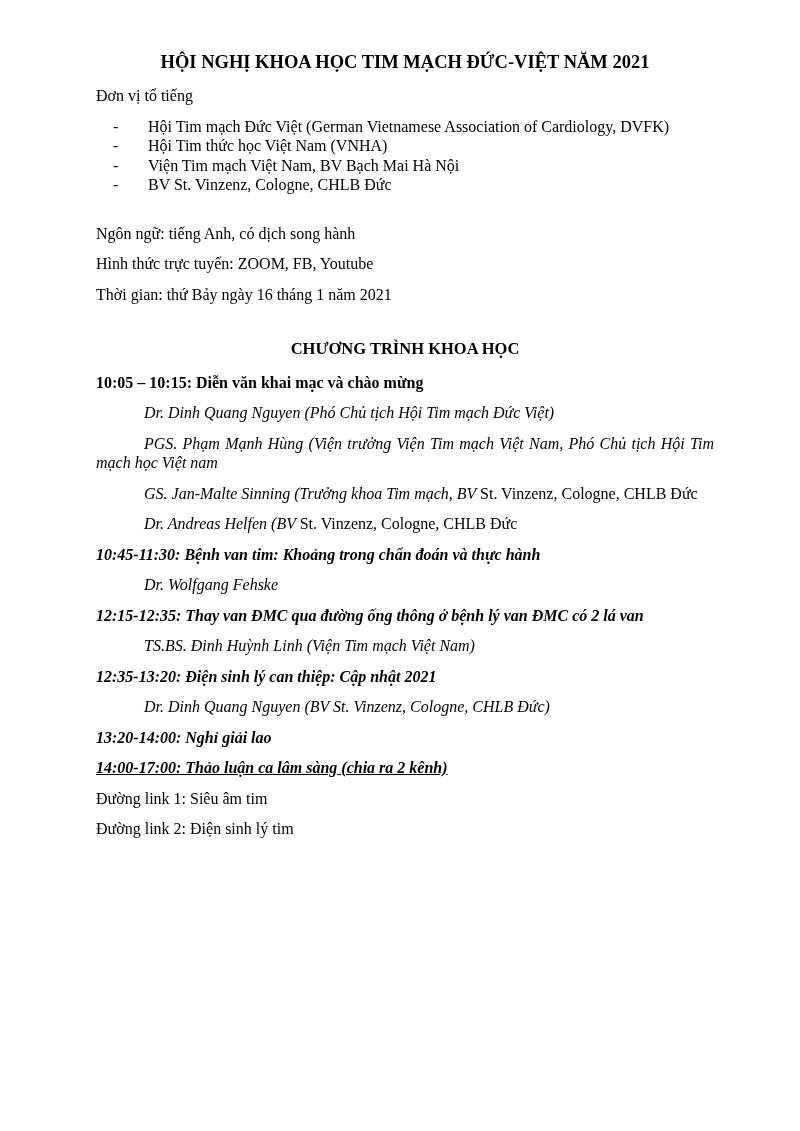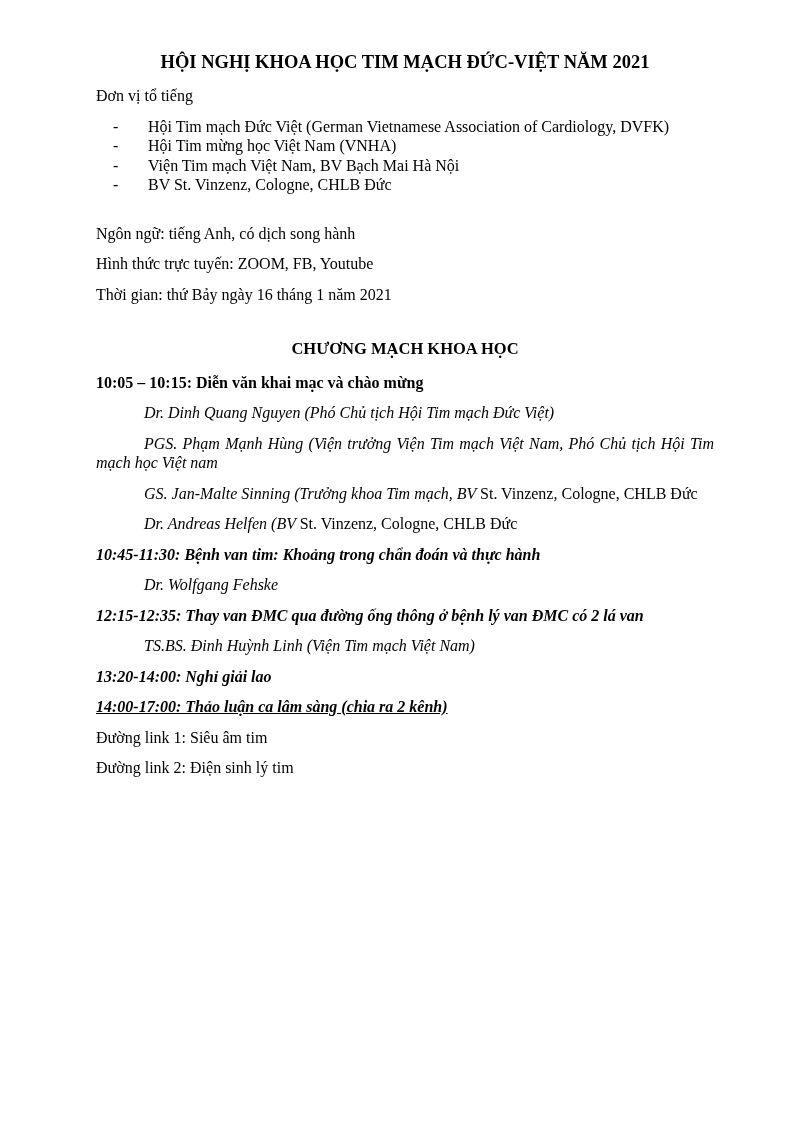--- a/index.html
+++ b/index.html
@@ -81,49 +81,53 @@
   }
 </style>
 </head>
 <body>
 
 <div class="page">
   <div class="title">HỘI NGHỊ KHOA HỌC TIM MẠCH ĐỨC-VIỆT NĂM 2021</div>
   <p class="orglabel">Đơn vị tổ tiếng</p>
   <div class="orglist" id="orglist">
       <div class="orgitem"><span class="dash">-</span><span>Hội Tim mạch Đức Việt (German Vietnamese Association of Cardiology, DVFK)</span></div>
-      <div class="orgitem"><span class="dash">-</span><span>Hội Tim mừng học Việt Nam (VNHA)</span></div>
+      <div class="orgitem"><span class="dash">-</span><span>Hội Tim thức học Việt Nam (VNHA)</span></div>
       <div class="orgitem"><span class="dash">-</span><span>Viện Tim mạch Việt Nam, BV Bạch Mai Hà Nội</span></div>
       <div class="orgitem"><span class="dash">-</span><span>BV St. Vinzenz, Cologne, CHLB Đức</span></div>
     </div>
   <div class="infoblock" id="infoblock">
       <p class="infoline">Ngôn ngữ: tiếng Anh, có dịch song hành</p>
       <p class="infoline">Hình thức trực tuyến: ZOOM, FB, Youtube</p>
       <p class="infoline">Thời gian: thứ Bảy ngày 16 tháng 1 năm 2021</p>
     </div>
-  <div class="program-heading">CHƯƠNG MẠCH KHOA HỌC</div>
+  <div class="program-heading">CHƯƠNG TRÌNH KHOA HỌC</div>
   <div id="sessions">
       <div class="session">
         <p class="sh">10:05 – 10:15: Diễn văn khai mạc và chào mừng</p>
         <p class="speaker"><span class="seg-it">Dr. Dinh Quang Nguyen (Phó Chủ tịch Hội Tim mạch Đức Việt)</span></p>
         <p class="speaker"><span class="seg-it">PGS. Phạm Mạnh Hùng (Viện trưởng Viện Tim mạch Việt Nam, Phó Chủ tịch Hội Tim mạch học Việt nam</span></p>
         <p class="speaker"><span class="seg-it">GS. Jan-Malte Sinning (Trưởng khoa Tim mạch, BV </span><span class="seg-up">St. Vinzenz, Cologne, CHLB Đức</span></p>
       </div>
       <div class="session">
         <p class="speaker"><span class="seg-it">Dr. Andreas Helfen (BV </span><span class="seg-up">St. Vinzenz, Cologne, CHLB Đức</span></p>
       </div>
       <div class="session">
         <p class="sh it">10:45-11:30: Bệnh van tim: Khoảng trong chẩn đoán và thực hành</p>
         <p class="speaker"><span class="seg-it">Dr. Wolfgang Fehske</span></p>
       </div>
       <div class="session">
         <p class="sh it">12:15-12:35: Thay van ĐMC qua đường ống thông ở bệnh lý van ĐMC có 2 lá van</p>
         <p class="speaker"><span class="seg-it">TS.BS. Đinh Huỳnh Linh (Viện Tim mạch Việt Nam)</span></p>
       </div>
       <div class="session">
+        <p class="sh it">12:35-13:20: Điện sinh lý can thiệp: Cập nhật 2021</p>
+        <p class="speaker"><span class="seg-it">Dr. Dinh Quang Nguyen (BV St. Vinzenz, Cologne, CHLB Đức)</span></p>
+      </div>
+      <div class="session">
         <p class="sh it">13:20-14:00: Nghỉ giải lao</p>
       </div>
       <div class="session gap">
         <p class="sh it">14:00-17:00: Thảo luận ca lâm sàng (chia ra 2 kênh)</p>
       </div>
     </div>
   <div class="links" id="links">
       <p class="linkline">Đường link 1: Siêu âm tim</p>
       <p class="linkline">Đường link 2: Điện sinh lý tim</p>
     </div>

